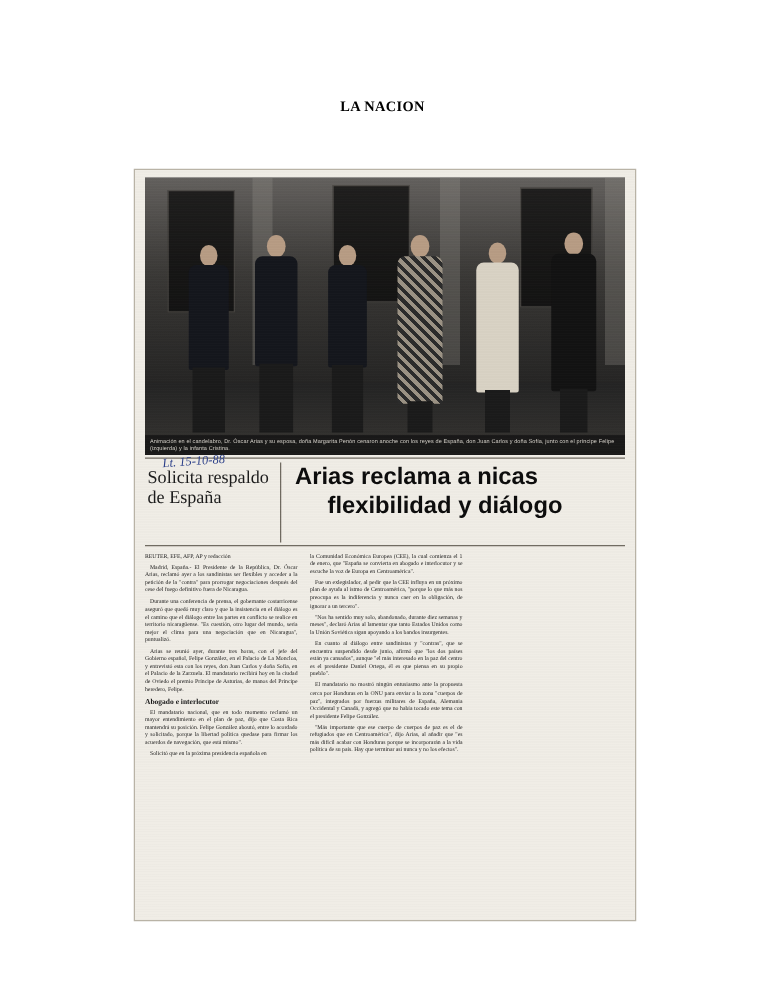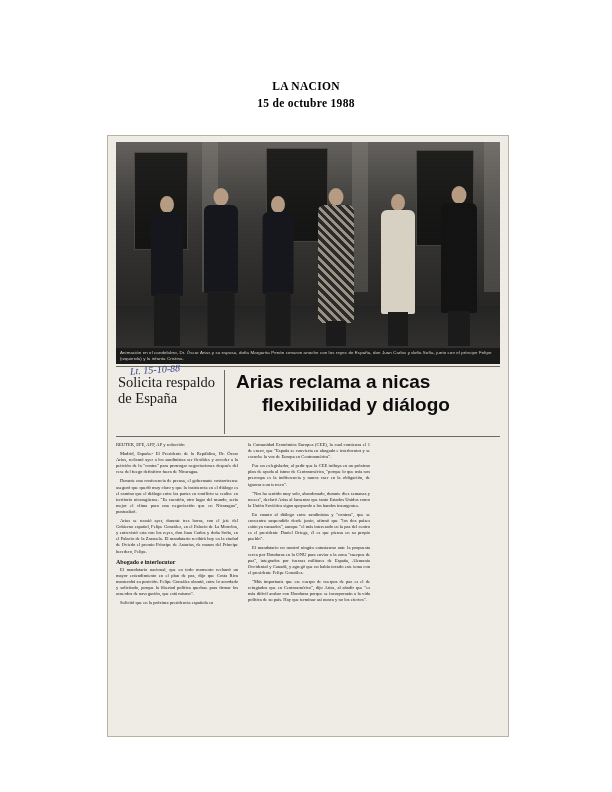--- a/index.html
+++ b/index.html
@@ -215,21 +215,20 @@
     background: repeating-linear-gradient(0deg, rgba(0,0,0,0.012) 0 1px, rgba(255,255,255,0.012) 1px 2px);
   }
 </style>
 </head>
 <body>
 
 <div class="page">
 
   <div class="masthead">
     <div class="line">LA NACION</div>
-    <div class="line">15 de octubre 1988</div>
   </div>
 
   <div class="clipping">
 
     <div class="photo">
       <div class="wall"></div>
       <div class="door d1"></div>
       <div class="door d2"></div>
       <div class="door d3"></div>
       <div class="pillar p1"></div>

